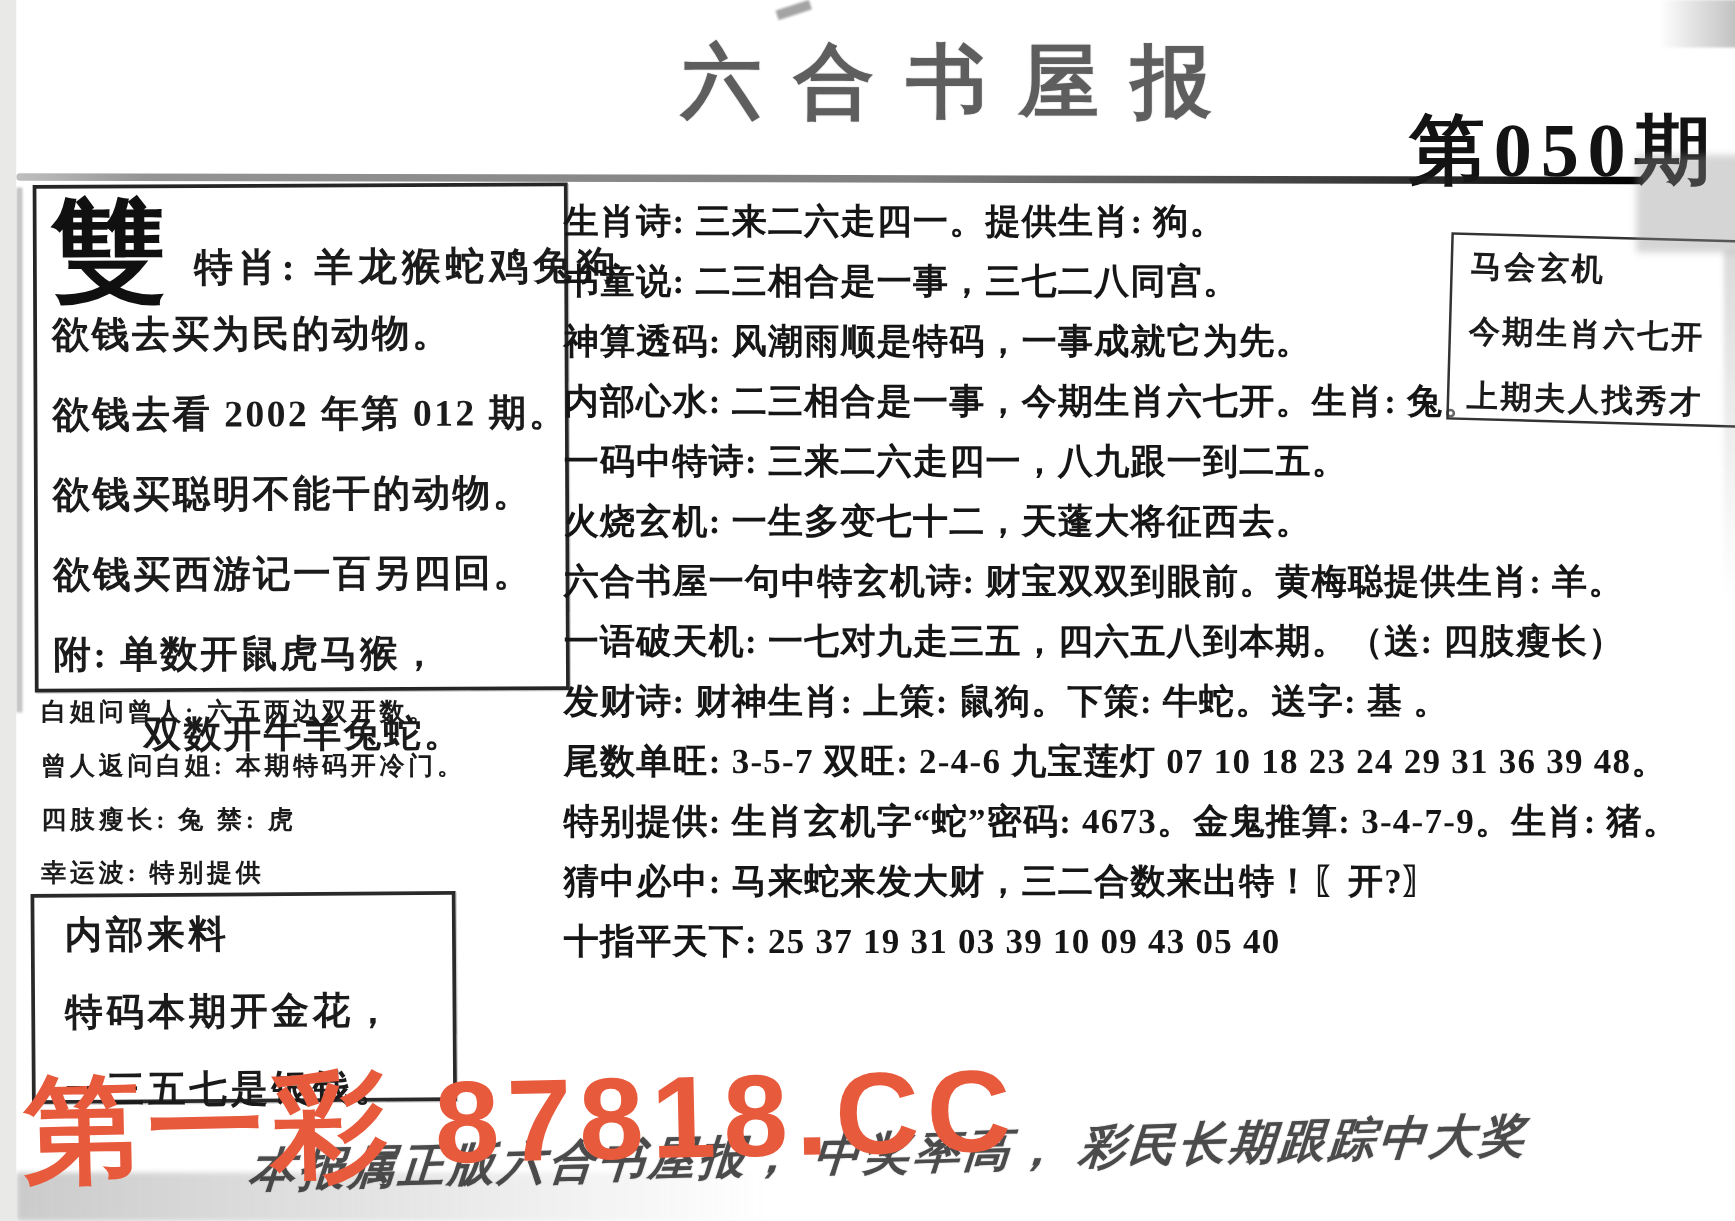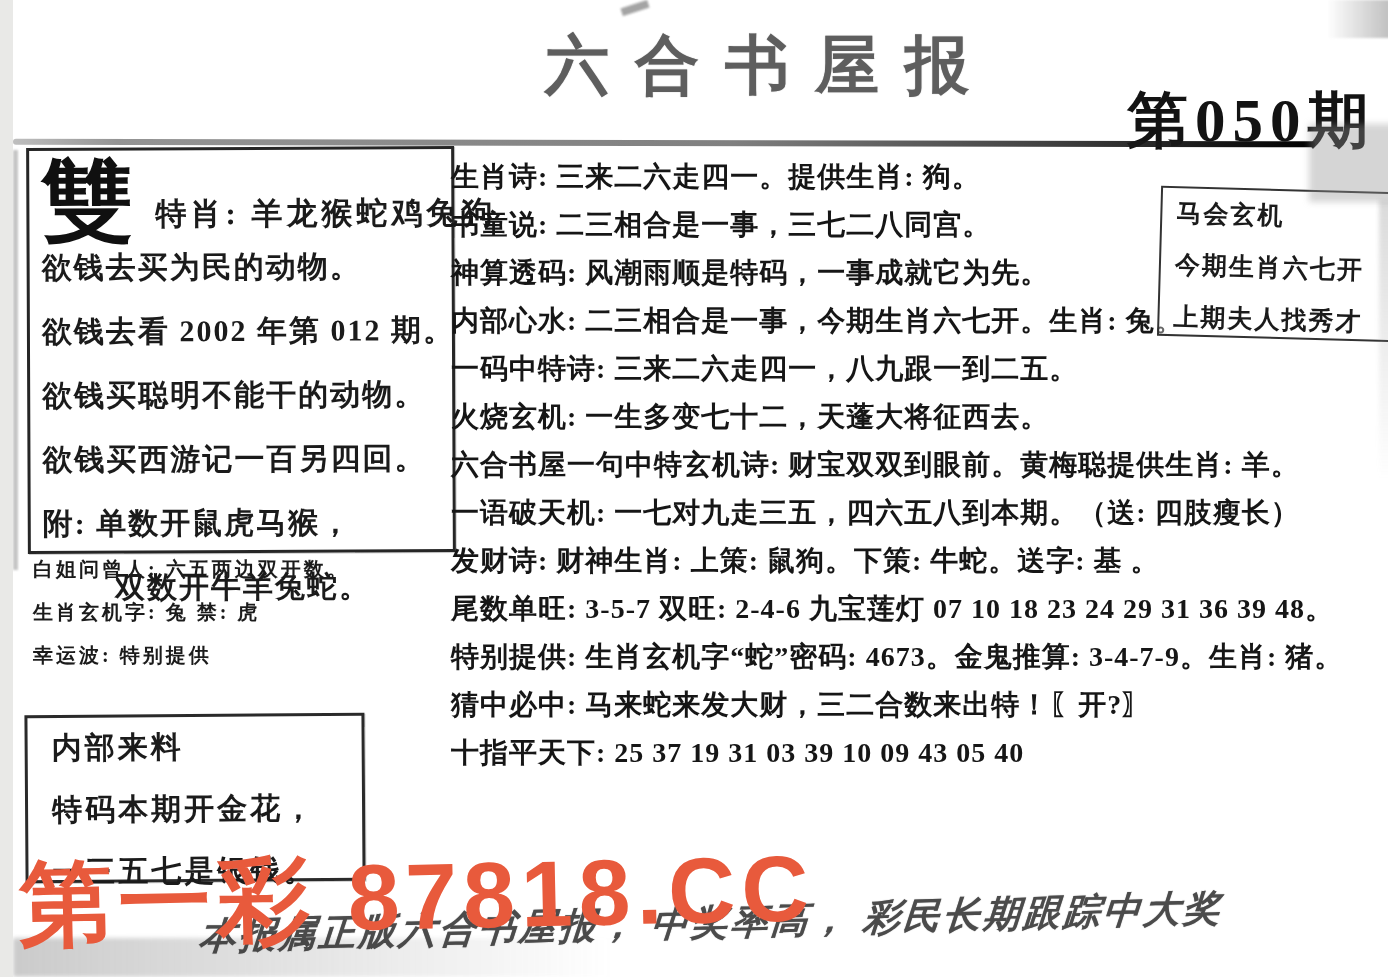--- a/index.html
+++ b/index.html
@@ -133,21 +133,22 @@
     <div class="box1-line" style="margin-top:2px">欲钱去买为民的动物。</div>
     <div class="box1-line">欲钱去看 2002 年第 012 期。</div>
     <div class="box1-line">欲钱买聪明不能干的动物。</div>
     <div class="box1-line">欲钱买西游记一百另四回。</div>
     <div class="box1-line">附: 单数开鼠虎马猴，</div>
     <div class="box1-line indent">双数开牛羊兔蛇。</div>
   </div>
 
   <div class="left-notes">
     <div class="note-line">白姐问曾人: 六五两边双开数。</div>
-    <div class="note-line">生肖玄机字: 兔  禁: 虎</div>
+    <div class="note-line">曾人返问白姐: 本期特码开冷门。</div>
+    <div class="note-line">四肢瘦长: 兔  禁: 虎</div>
     <div class="note-line">幸运波: 特别提供</div>
   </div>
 
   <div class="box2">
     <div class="box2-line">内部来料</div>
     <div class="box2-line">特码本期开金花，</div>
     <div class="box2-line">一三五七是银钱。</div>
   </div>
 
   <div class="main-col">

